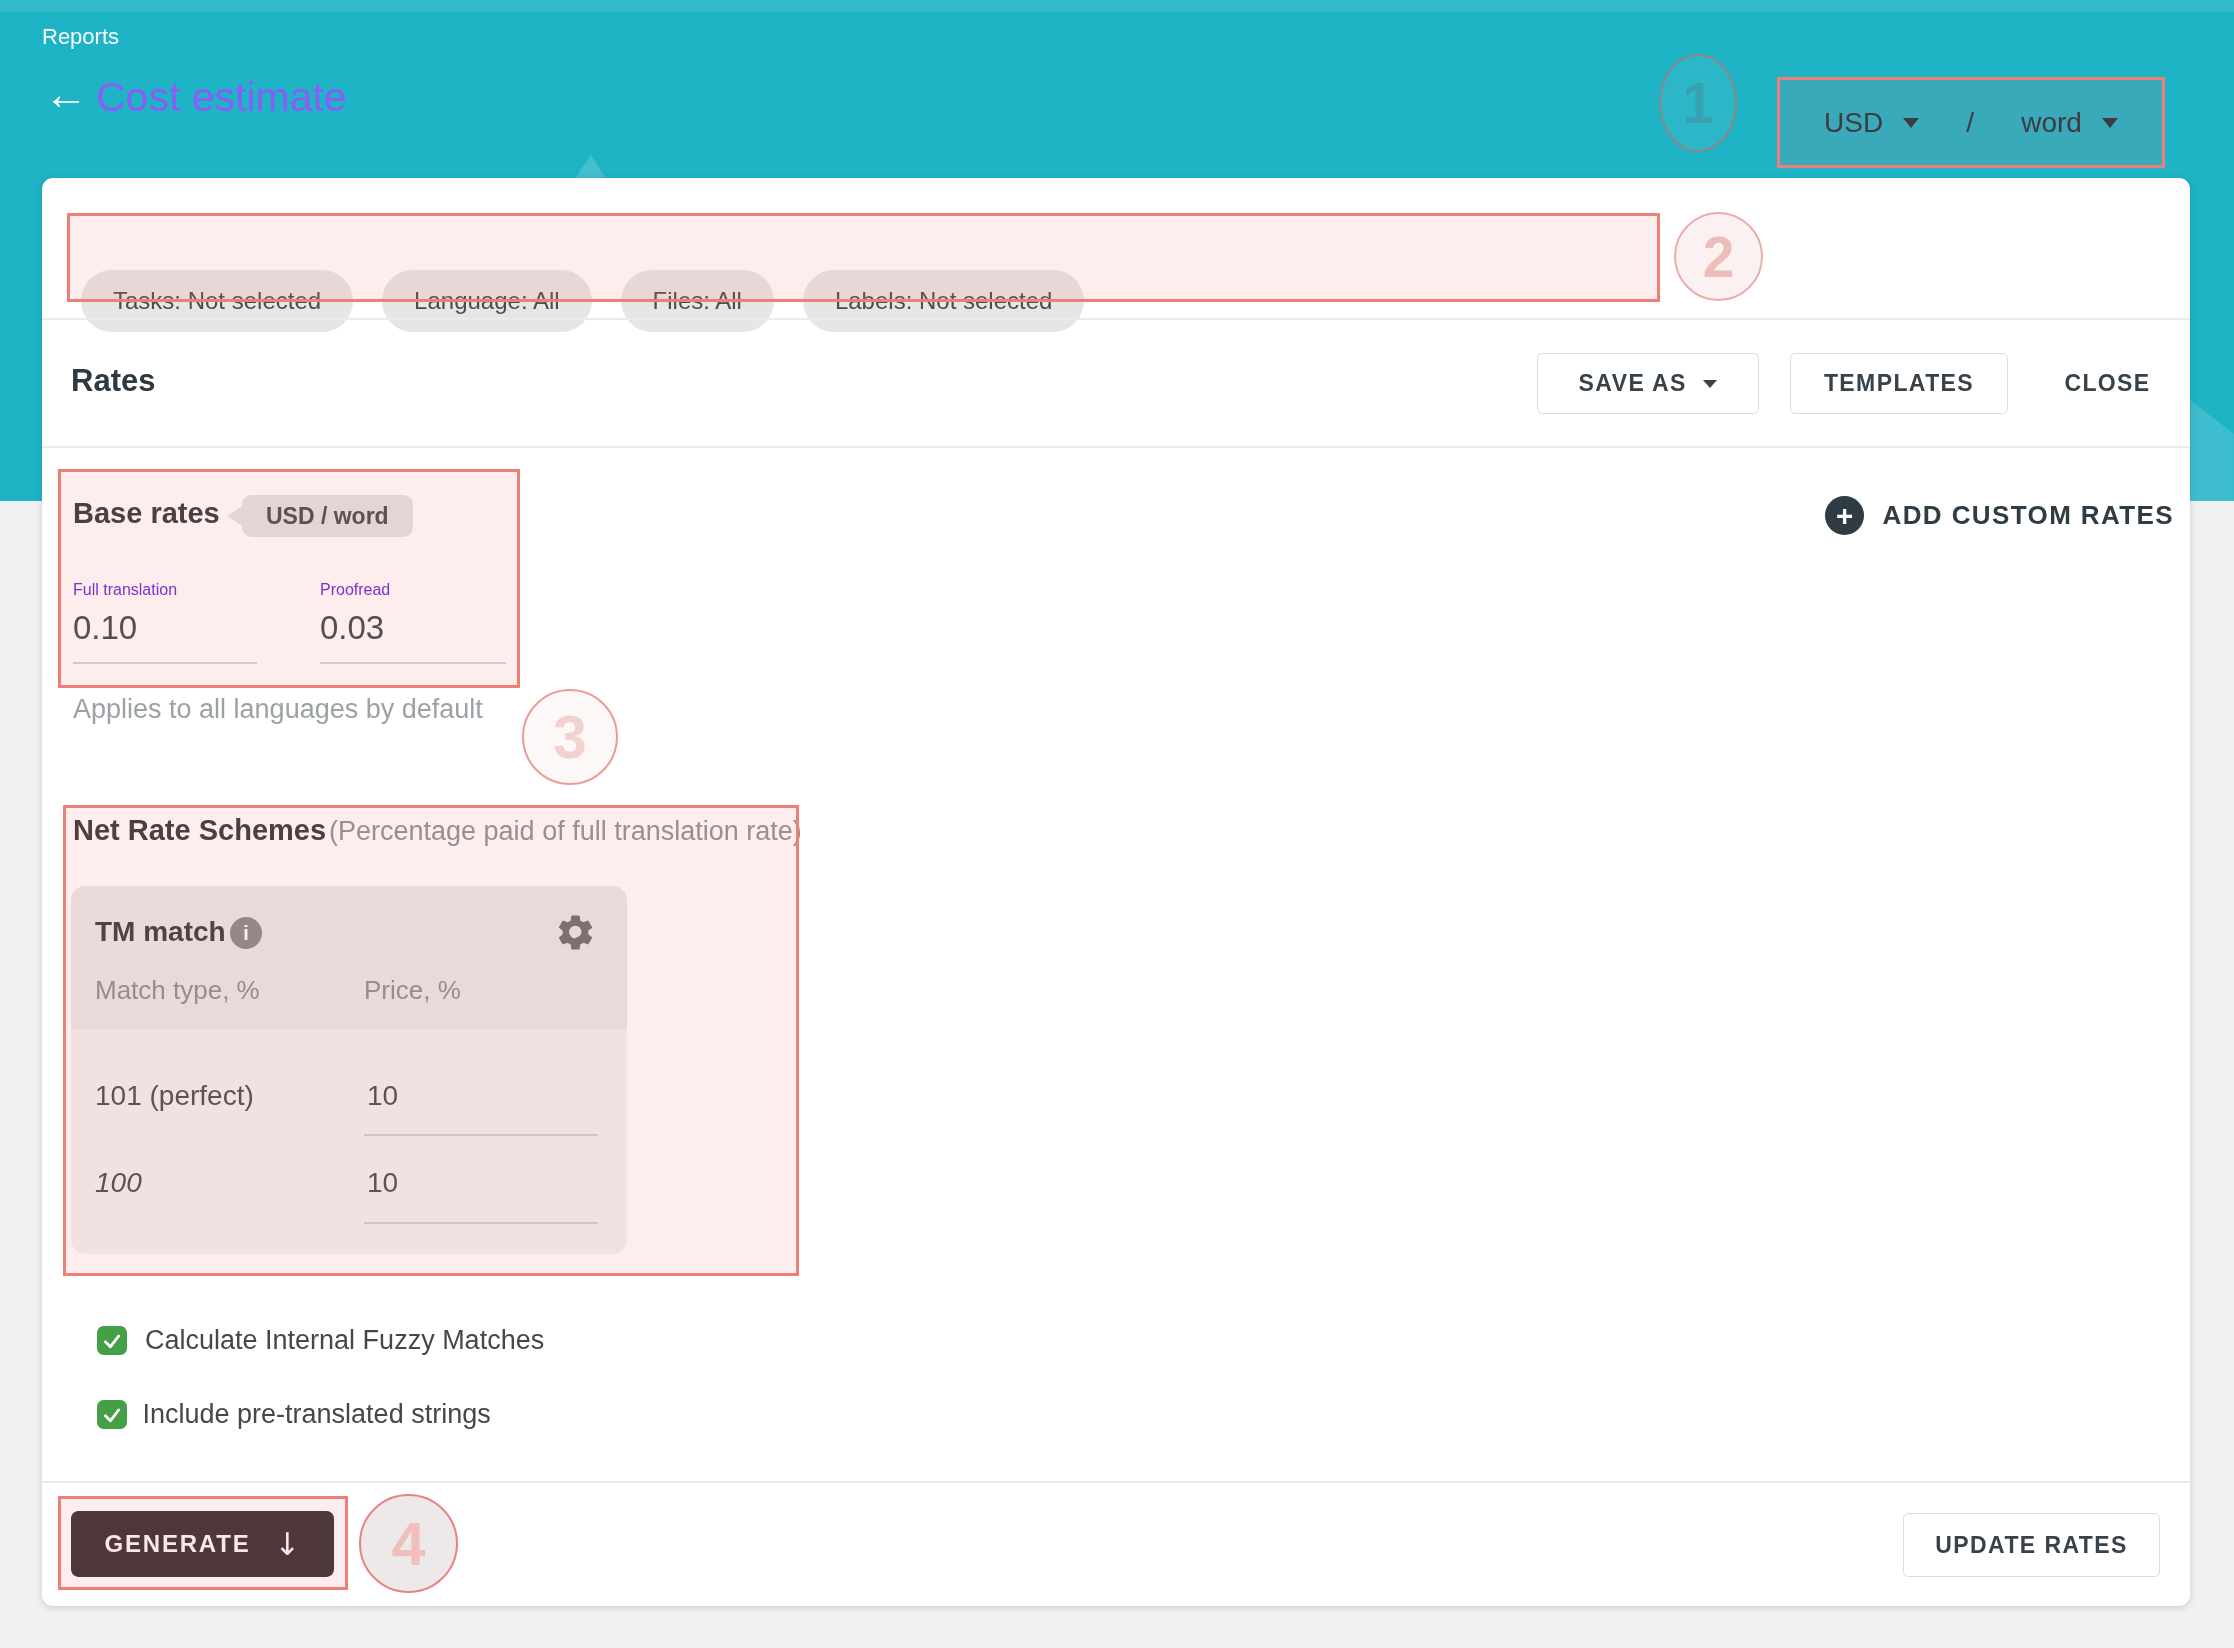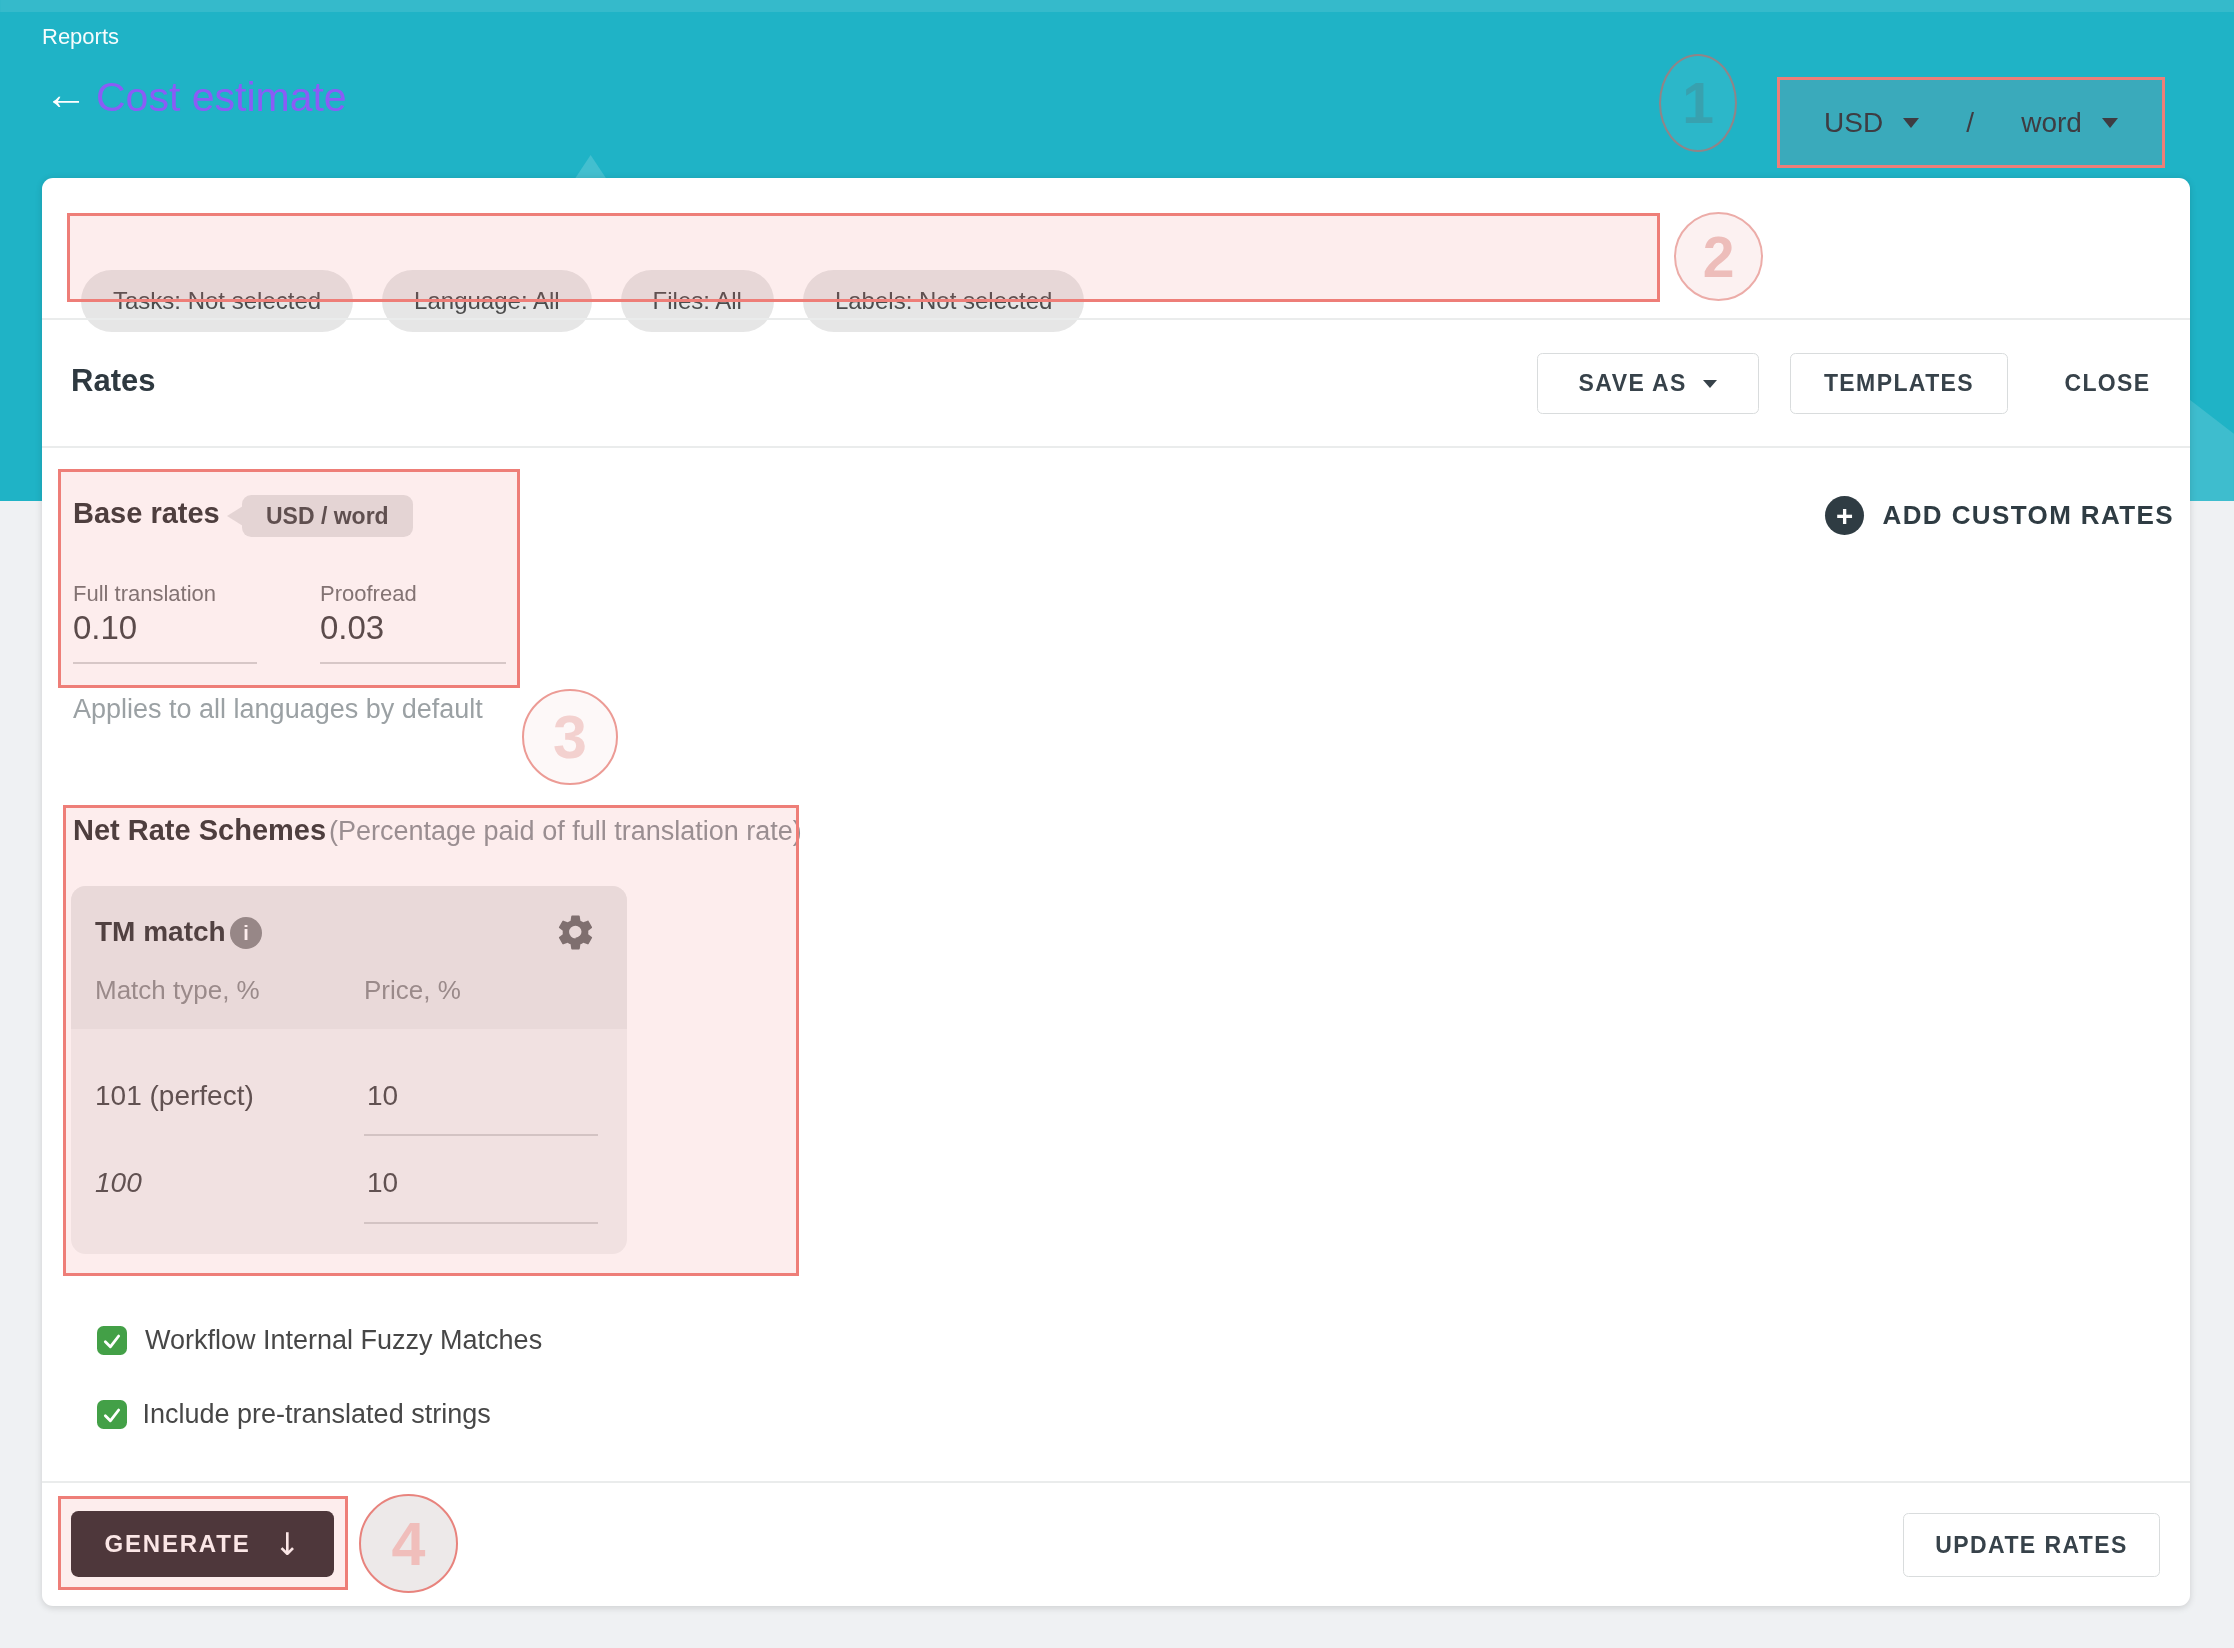--- a/index.html
+++ b/index.html
@@ -66,21 +66,21 @@
   .badge {
     left:242px; top:495px; height:42px; display:flex; align-items:center;
     background:#E3E3E3; border-radius:9.2px; padding:16px 24px;
     font-size:23px; font-weight:bold; color:#4A4A4A; z-index:2;
   }
   .badge-tail {
     left:227px; top:506px; width:0; height:0; z-index:2;
     border-top:10px solid transparent; border-bottom:10px solid transparent;
     border-right:16.6px solid #E3E3E3;
   }
-  .field-label { font-size:22px; color:#737373; z-index:2; }
+  .field-label { font-size:16px; color:#6d28d9; z-index:2; }
   .field-value { font-size:33px; color:#464646; z-index:2; }
   .field-line { height:1.8px; background:#D4D4D4; z-index:2; }
   .note { left:73px; top:694px; font-size:27px; color:#9BA1A4; z-index:2; }
 
   
   .add-custom { left:1825px; top:496px; display:flex; align-items:center; gap:18.5px; cursor:pointer; z-index:2; }
   .plus-circle {
     width:39px; height:39px; border-radius:50%; background:#2F3C43;
     display:flex; align-items:center; justify-content:center;
     color:#fff; font-size:29.5px; line-height:1; font-weight:bold;
@@ -237,21 +237,21 @@
   <div class="tm-cell" style="left:296px; top:281px;">10</div>
   <div class="tm-line" style="top:336px;"></div>
 </div>
 
 <div class="abs check-row" style="left:97px; top:1325px;">
   <span class="checkbox">
     <svg width="20" height="20" viewBox="0 0 24 24">
         <polyline points="4,13 10,19 20,6" fill="none" stroke="#fff" stroke-width="3.4" stroke-linecap="round" stroke-linejoin="round"></polyline>
       </svg>
   </span>
-  <span class="check-label">Workflow Internal Fuzzy Matches</span>
+  <span class="check-label">Calculate Internal Fuzzy Matches</span>
 </div>
 <div class="abs check-row" style="left:97px; top:1399px;gap:16px;">
   <span class="checkbox">
     <svg width="20" height="20" viewBox="0 0 24 24">
         <polyline points="4,13 10,19 20,6" fill="none" stroke="#fff" stroke-width="3.4" stroke-linecap="round" stroke-linejoin="round"></polyline>
       </svg>
   </span>
   <span class="check-label">Include pre-translated strings</span>
 </div>
 

